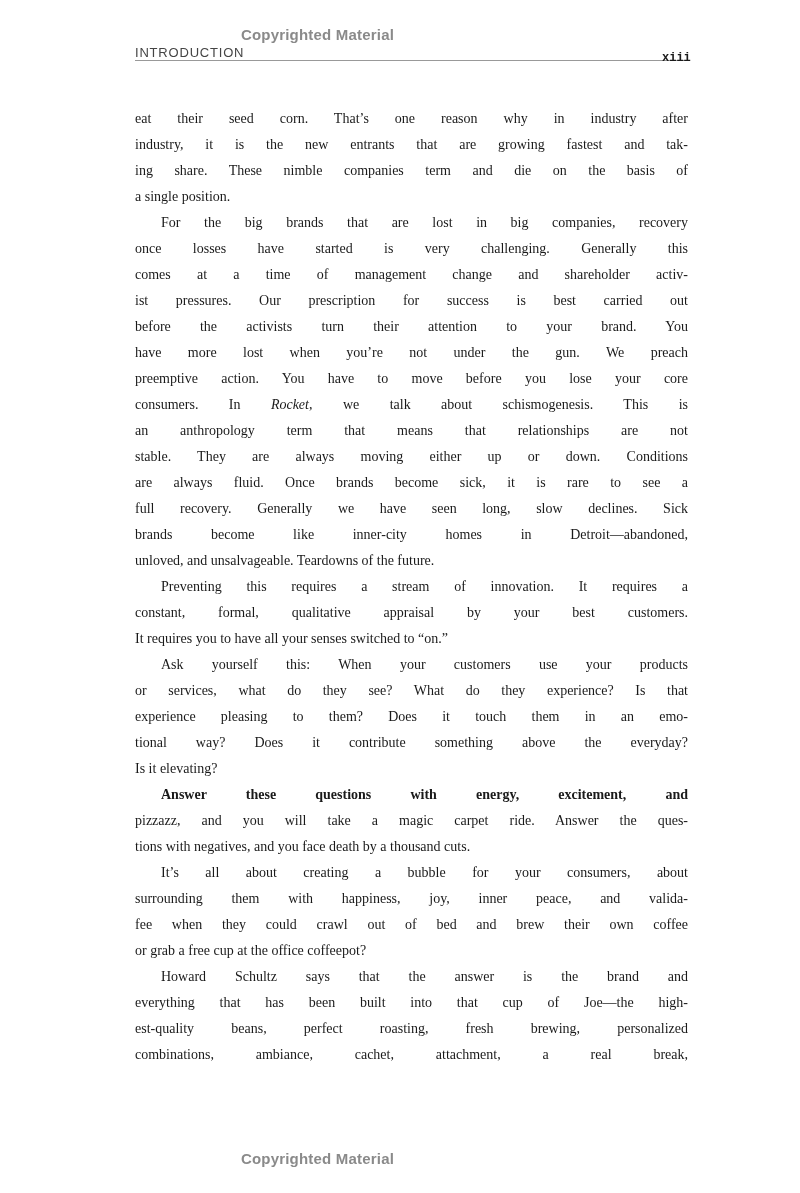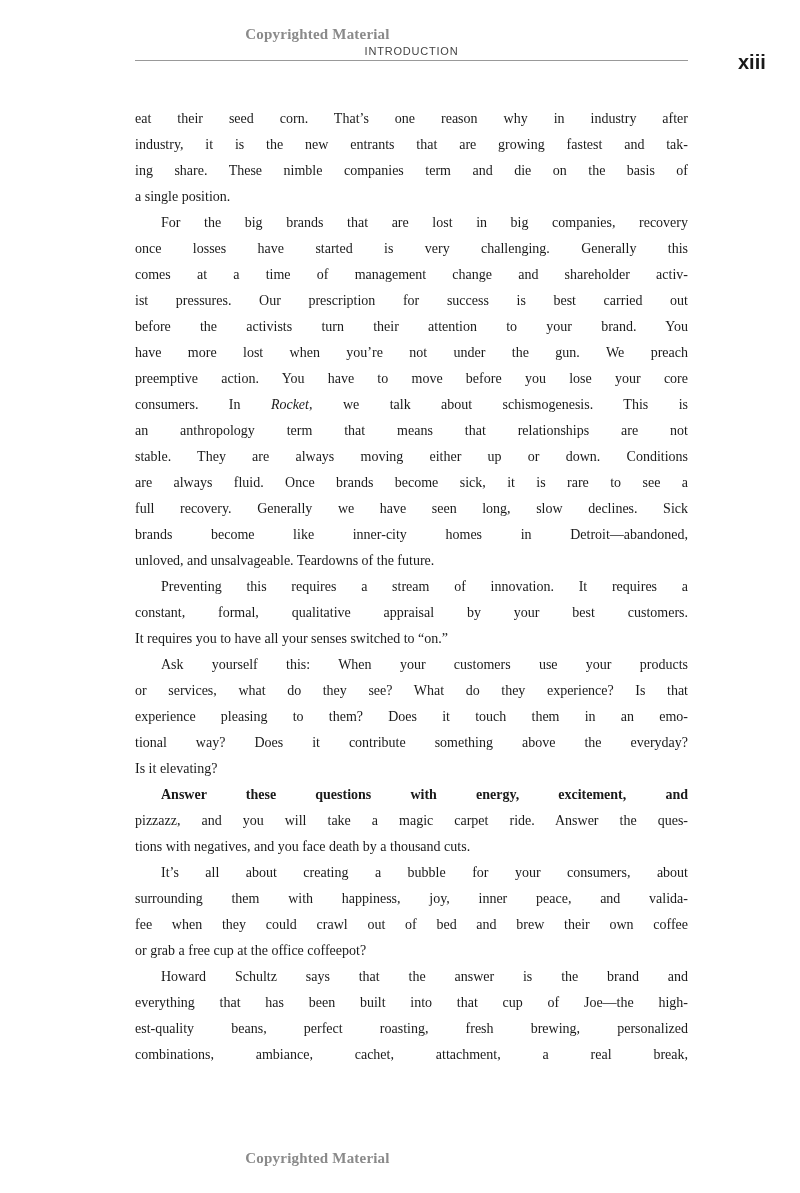--- a/index.html
+++ b/index.html
@@ -11,54 +11,54 @@
       width: 800px;
       height: 1193px;
       position: relative;
       overflow: hidden;
     }
     .watermark {
       position: absolute;
       left: 0;
       width: 635px;
       text-align: center;
-      font-family: Liberation Serif, serif;
+      font-family: Liberation Sans, sans-serif;
       font-weight: bold;
       font-size: 15px;
       color: #8a8a8a;
       letter-spacing: 0.2px;
     }
     .watermark.top { top: 26px; }
     .watermark.bottom { top: 1150px; }
     .running-head {
       position: absolute;
       top: 45px;
       left: 135px;
       width: 553px;
-      text-align: center;
+      text-align: left;
       font-family: "Liberation Sans", sans-serif;
-      font-size: 11px;
+      font-size: 13px;
       letter-spacing: 0.8px;
       color: #444444;
     }
     .head-rule {
       position: absolute;
       top: 60px;
       left: 135px;
       width: 553px;
       height: 0;
       border-top: 1.3px solid #999999;
     }
     .page-number {
       position: absolute;
       top: 51px;
-      left: 738px;
-      font-family: Liberation Sans, sans-serif;
+      left: 662px;
+      font-family: Liberation Mono, monospace;
       font-weight: bold;
-      font-size: 20px;
+      font-size: 12px;
       color: #1a1a1a;
     }
     .body-text {
       position: absolute;
       top: 106px;
       left: 135px;
       width: 553px;
       font-family: "Liberation Serif", serif;
       font-size: 14px;
       line-height: 26px;

